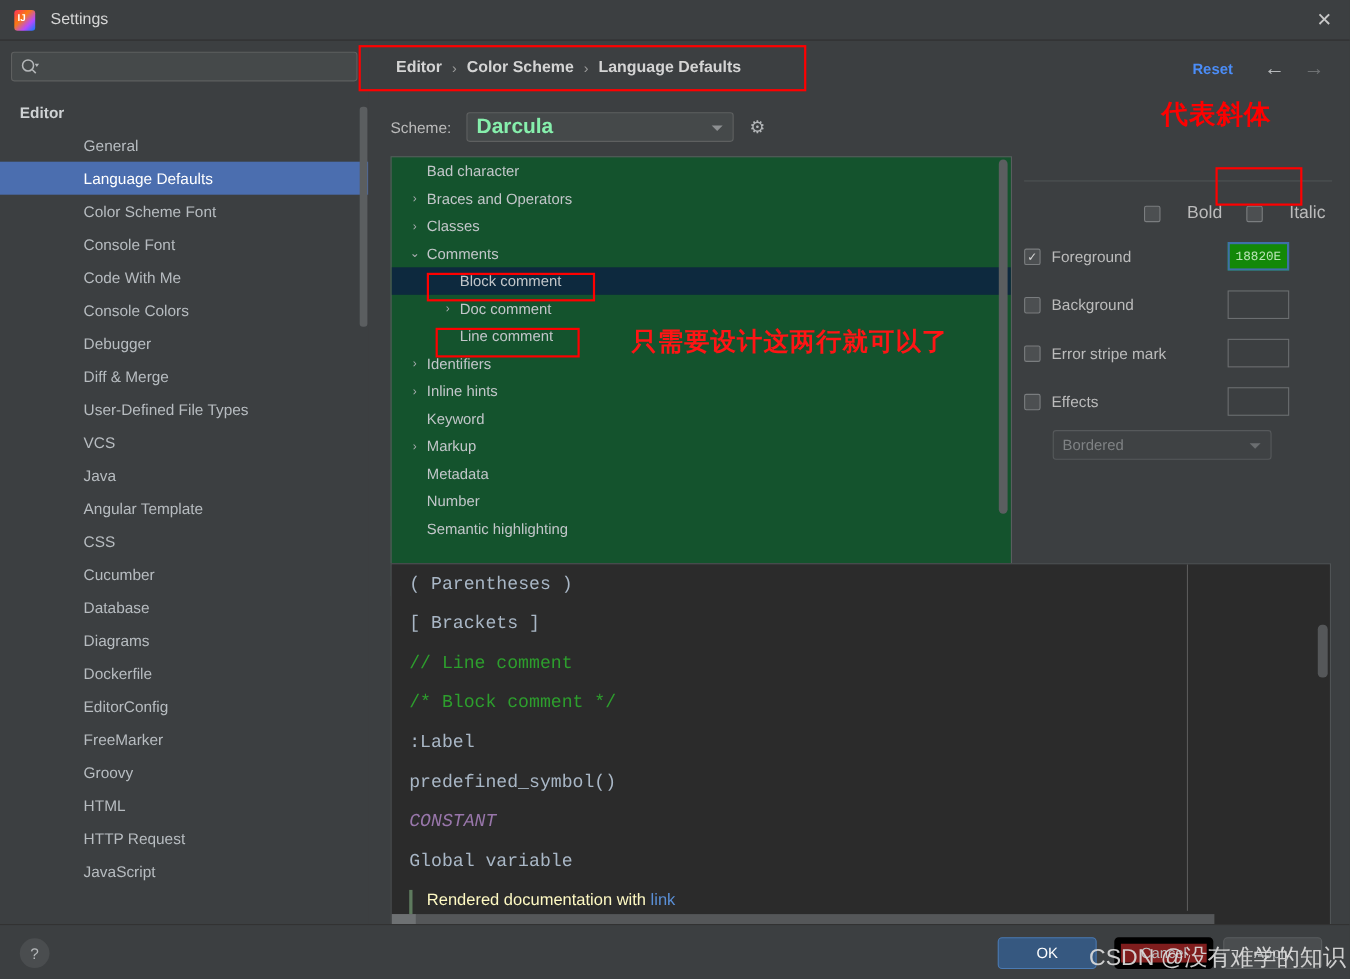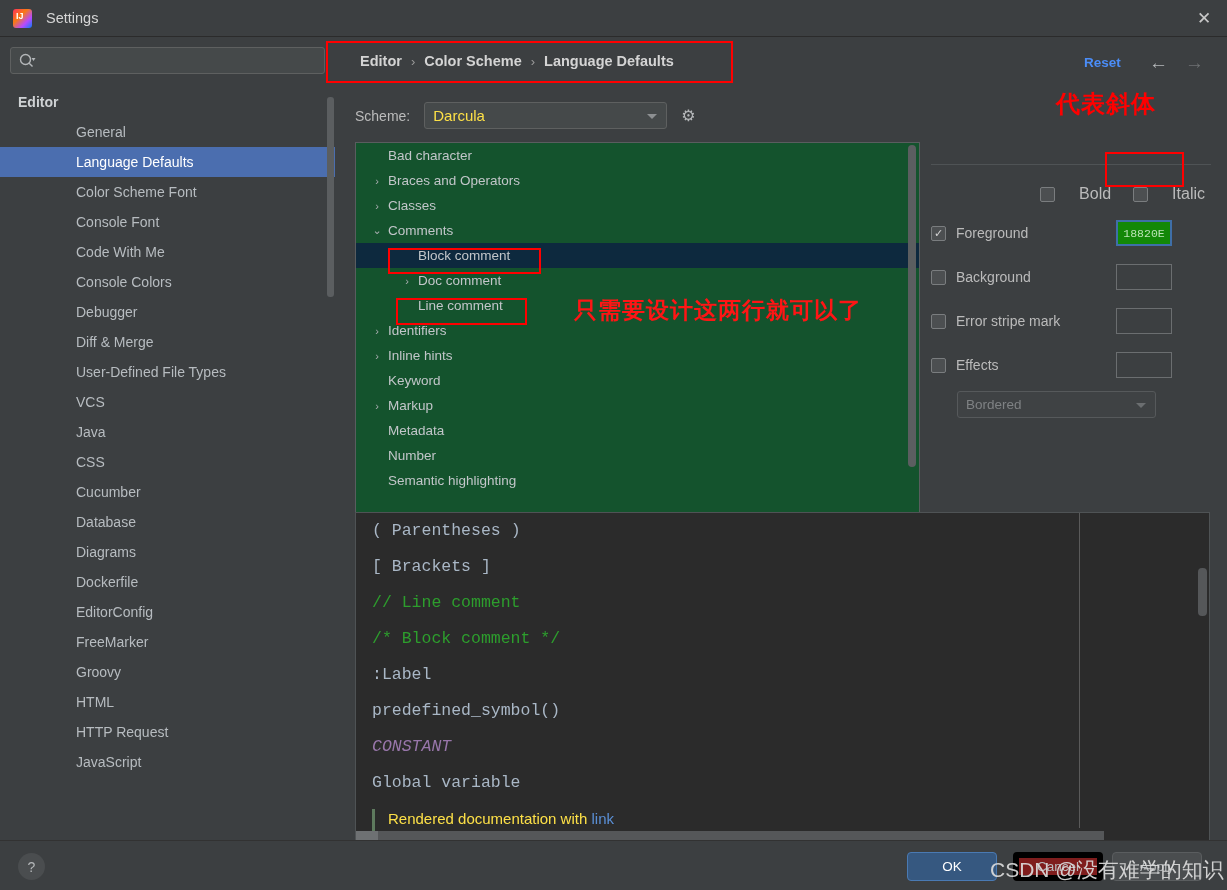--- a/index.html
+++ b/index.html
@@ -141,21 +141,21 @@
     position: absolute; left: 20px; top: 65px;
     display: flex; align-items: center; gap: 14px;
   }
   .scheme-label { font-size: 14px; color: #bbbbbb; }
   .scheme-select {
     width: 243px; height: 27px; background: #45494a;
     border: 1px solid #5e6060; border-radius: 3px;
     display: flex; align-items: center; padding: 0 8px;
     position: relative;
   }
-  .scheme-value { font-size: 15px; font-weight: normal; color: #fde047; }
+  .scheme-value { font-size: 19px; font-weight: bold; color: #86efac; }
   .scheme-caret {
     position: absolute; right: 9px; top: 11px;
     width: 0; height: 0; border-left: 5px solid transparent;
     border-right: 5px solid transparent; border-top: 5px solid #8d9092;
   }
   .gear-icon { color: #b4b7b9; font-size: 16px; }
   .hr-top {
     position: absolute; left: 596px; top: 127px; width: 280px; height: 1px;
     background: #4f5355;
   }
@@ -243,21 +243,21 @@
     background: #2b2b2b; border: 1px solid #4f5355; overflow: hidden;
   }
   .code-line {
     font-family: "Liberation Mono", monospace;
     font-size: 16.5px; line-height: 36px; padding-left: 16px;
     white-space: pre; color: #a9b7c6;
   }
   .c-comment { color: #2d9e2d; }
   .c-const { color: #9876aa; font-style: italic; }
   .c-link { color: #5a8fd6; }
-  .c-doc { color: #fde047; }
+  .c-doc { color: #fef9c3; }
   .margin-guide {
     position: absolute; left: 723px; top: 0; width: 1px; height: 315px;
     background: #5a5a5a;
   }
   .doc-bar {
     position: absolute; left: 16px; top: 296px; width: 3px; height: 24px;
     background: #5e7a5e;
   }
   .prev-vscroll {
     position: absolute; right: 2px; top: 55px; width: 9px; height: 48px;
@@ -303,20 +303,21 @@
           <div class="nav-item selected">Language Defaults</div>
           <div class="nav-item">Color Scheme Font</div>
           <div class="nav-item">Console Font</div>
           <div class="nav-item">Code With Me</div>
           <div class="nav-item">Console Colors</div>
           <div class="nav-item">Debugger</div>
           <div class="nav-item">Diff &amp; Merge</div>
           <div class="nav-item">User-Defined File Types</div>
           <div class="nav-item">VCS</div>
           <div class="nav-item">Java</div>
+          <div class="nav-item">Angular Template</div>
           <div class="nav-item">CSS</div>
           <div class="nav-item">Cucumber</div>
           <div class="nav-item">Database</div>
           <div class="nav-item">Diagrams</div>
           <div class="nav-item">Dockerfile</div>
           <div class="nav-item">EditorConfig</div>
           <div class="nav-item">FreeMarker</div>
           <div class="nav-item">Groovy</div>
           <div class="nav-item">HTML</div>
           <div class="nav-item">HTTP Request</div>

